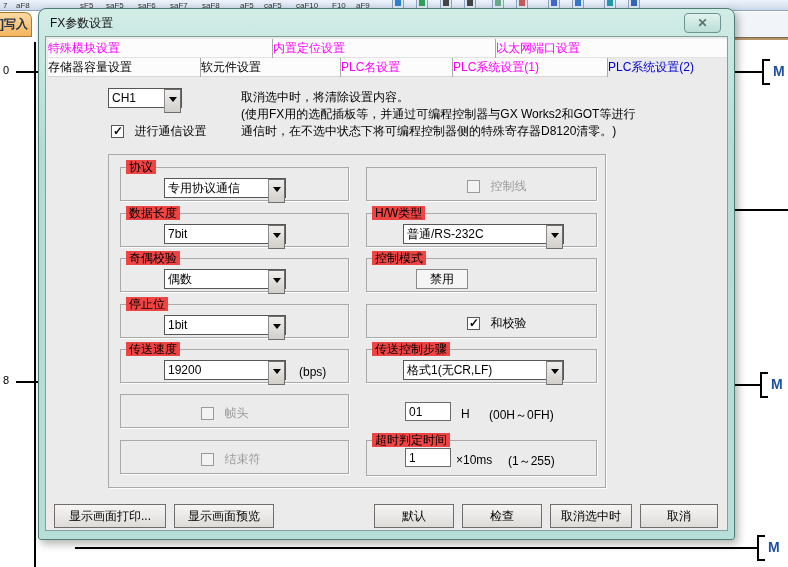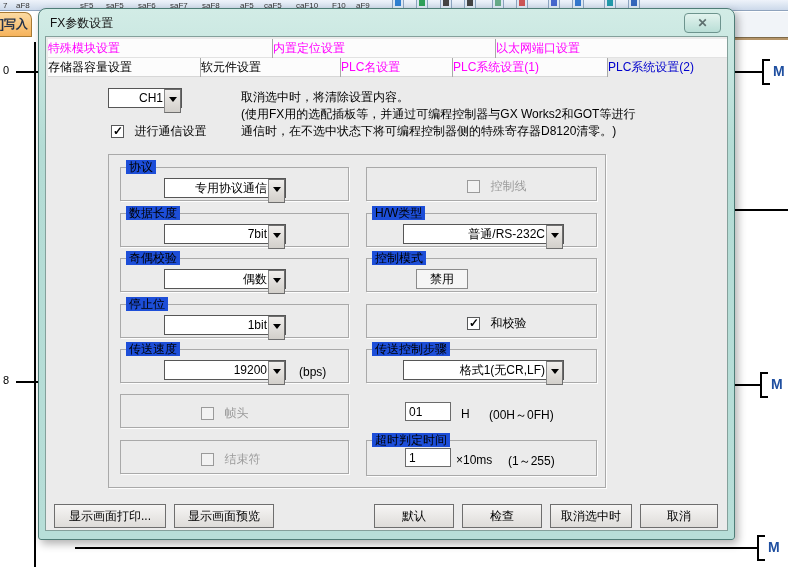--- a/index.html
+++ b/index.html
@@ -42,39 +42,39 @@
   .tabrow.r1 { top:2px; border-bottom:1px solid #e2e2e2; }
   .tabrow.r2 { top:21px; border-bottom:1px solid #d7d7d7; }
   .tab { height:19px; font-size:12px; line-height:18px; padding-left:0; overflow:hidden;
     white-space:nowrap; border-right:1px solid #a8a8a8; cursor:default; }
   .tab.mag { color:#ff00ff; }
   .tab.blk { color:#000000; }
   .tab.act { color:#0000cc; background:#ebebeb; }
 
   .combo { position:absolute; height:20px; background:#ffffff; border:1px solid #565656; }
   .combo .val { position:absolute; left:3px; top:2px; right:18px; font-size:12px; line-height:15px;
-    color:#000; white-space:nowrap; overflow:hidden;text-align:right; }
+    color:#000; white-space:nowrap; overflow:hidden; }
   .combo .btn { position:absolute; right:0; top:0; bottom:0; width:17px;
     background:linear-gradient(180deg,#f0eeec,#d2cfca); border-left:1px solid #8a8a8a; }
   .combo .btn::after { content:""; position:absolute; left:4px; top:7px;
     border-left:4px solid transparent; border-right:4px solid transparent; border-top:5px solid #000; }
 
   .cb { display:inline-block; width:13px; height:13px; background:#fff; border:1px solid #58595a;
     vertical-align:middle; position:relative; }
   .cb.checked::after { content:"✓"; position:absolute; left:1px; top:-2px; font-size:12px; font-weight:bold; color:#000; }
   .cb.dis { background:#f2f2f2; border-color:#9a9a9a; }
   .cb-label { font-size:12px; color:#000; vertical-align:middle; margin-left:6px; }
   .cb-label.dis { color:#9b9b9b; }
 
   .note-line { position:absolute; font-size:12px; color:#000; white-space:nowrap; }
 
   .outerbox { position:absolute; left:62px; top:117px; width:498px; height:334px;
     border:1px solid #a9a9a9; box-shadow:1px 1px 0 rgba(255,255,255,.9); }
   .grp, .flat { position:absolute; border:1px solid #a9a9a9; box-shadow:1px 1px 0 rgba(255,255,255,.9); height:34px; }
-  .grp .legend { position:absolute; top:-8px; left:5px; background:#1d4ed8; padding:0 3px;
+  .grp .legend { position:absolute; top:-8px; left:5px; background:#ef4444; padding:0 3px;
     font-size:12px; color:#000; line-height:14px; white-space:nowrap; }
   .valbox { position:absolute; width:52px; height:20px; background:#f5f5f5; border:1px solid #8a8a8a;
     font-size:12px; color:#000; text-align:center; line-height:18px; }
   .txt { position:absolute; font-size:12px; color:#000; white-space:nowrap; }
   .tin { position:absolute; width:46px; height:19px; background:#fff; border:1px solid #6b6b6b;
     font-family:"Liberation Sans",sans-serif; font-size:12px; padding-left:3px; color:#000; }
 
   .btn { position:absolute; height:24px; background:linear-gradient(180deg,#f6f5f4,#dedcd9);
     border:1px solid #6e6e6e; font-size:12px; color:#000; text-align:center; line-height:22px; cursor:default; }
 </style>

